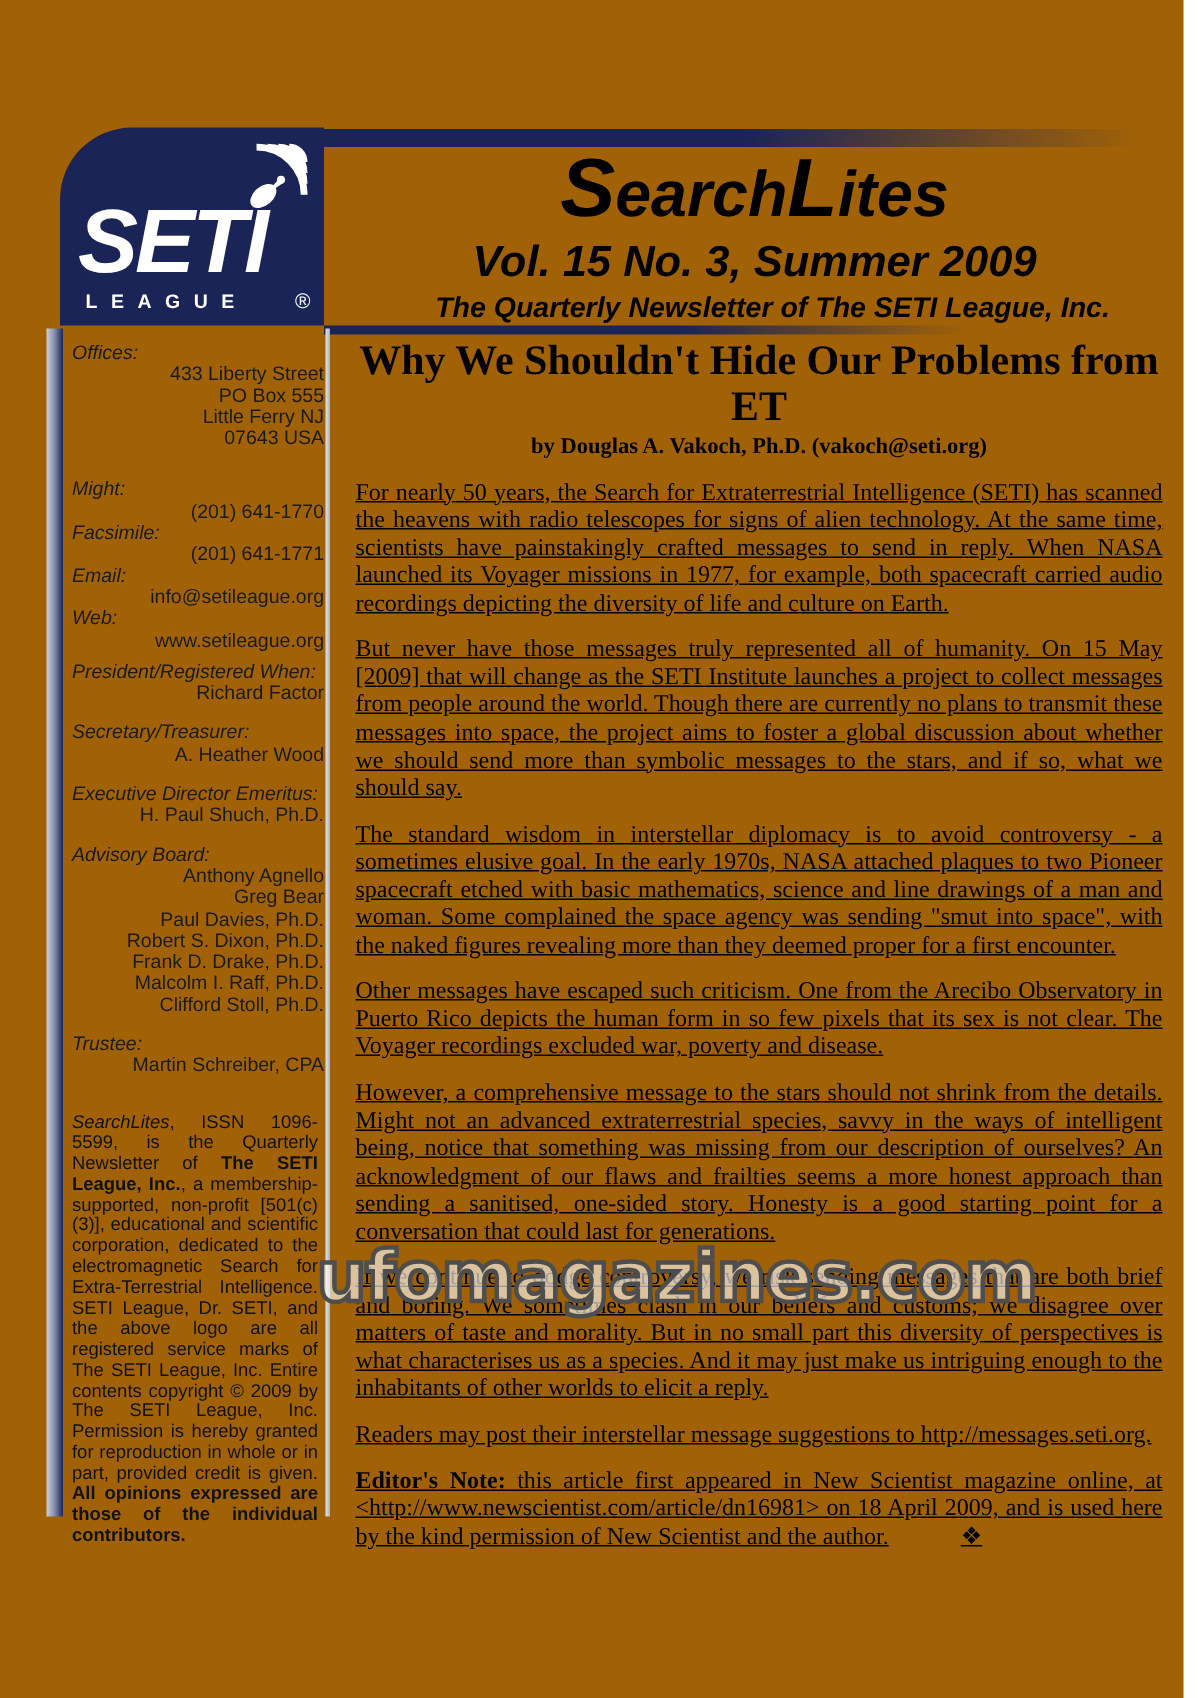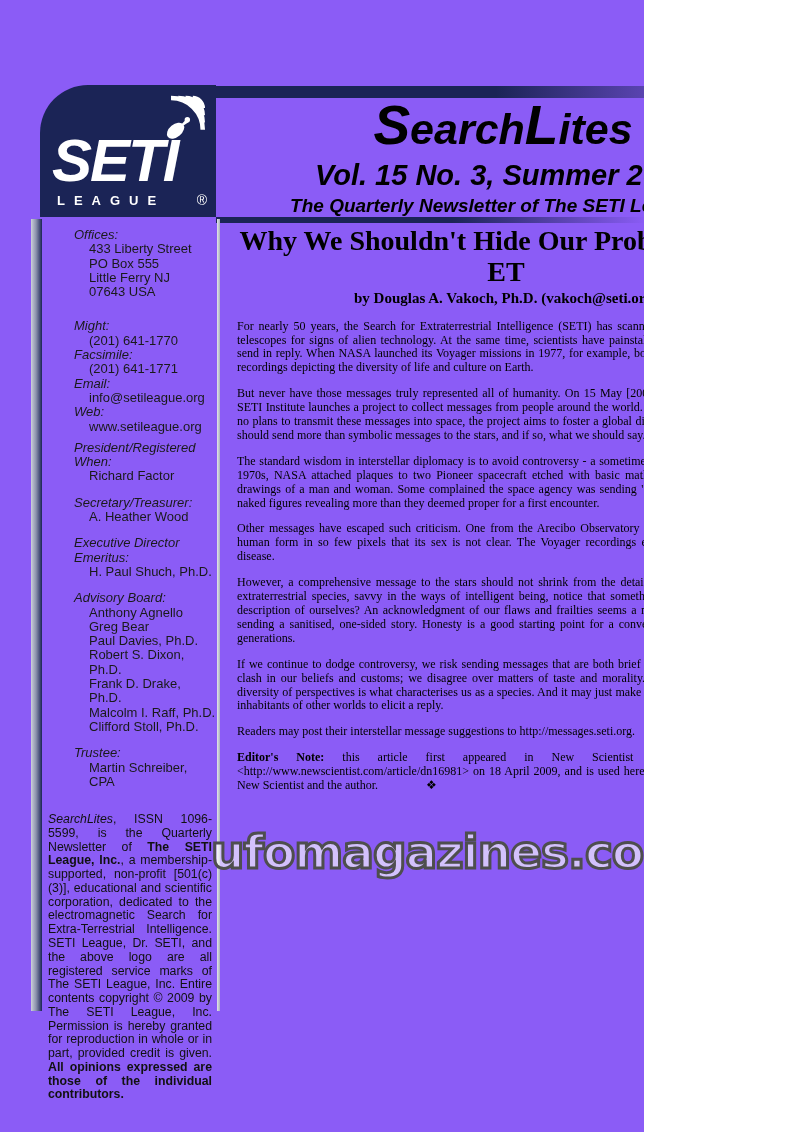--- a/index.html
+++ b/index.html
@@ -1,17 +1,17 @@
 <!DOCTYPE html>
 <html><head>
 <meta charset="utf-8">
 <style>
   html,body { margin:0; padding:0; background:#ffffff; }
   .page {
-    position:relative; width:644px; height:1132px; background:#8b5cf6;
+    position:relative; width:789px; height:1132px; background:#a16207;
     font-family:"Liberation Serif", serif; color:#000; overflow:hidden;
   }
 
   
   .top-band {
     position:absolute; left:100px; top:86px; width:660px; height:12px; z-index:1;
     background:linear-gradient(to right,#1b2456 0%,#1b2456 60%,rgba(27,36,86,0.35) 86%,rgba(27,36,86,0) 100%);
   }
   .logo-box {
     position:absolute; left:40px; top:85px; width:176px; height:132px; z-index:2;
@@ -53,42 +53,42 @@
     background:linear-gradient(to right,#ccd0da 0%,#8d93ad 45%,#1b2456 100%);
   }
   .sidebar-rule-right {
     position:absolute; left:217px; top:219px; width:3px; height:792px;
     background:linear-gradient(to right,#e3e5ea,#aab0bd);
   }
   .sidebar {
     position:absolute; left:48px; top:228px; width:168px;
     font-family:"Liberation Sans", sans-serif; font-size:13px; line-height:1.1; color:#1a1a1a;
   }
-  .group { margin-bottom:12px;margin-left:26px; }
+  .group { margin-bottom:12px; }
   .group.tight { margin-bottom:0; }
   .group.offices { margin-bottom:20px; }
   .group.afterweb { margin-bottom:7px; }
   .group.trustee { margin-bottom:24px; }
   .group-label { font-style:italic; }
-  .group-line { padding-left:15px; }
+  .group-line { padding-left:15px;text-align:right; }
   .issn {
     margin-top:19px; width:164px;
     font-family:Liberation Sans, sans-serif; font-size:12.3px; line-height:1.12;
     text-align:justify; color:#111;
   }
   .issn .it { font-style:italic; }
   .issn .b { font-weight:bold; }
 
   
   .main { position:absolute; left:237px; top:226px; width:538px; z-index:2; }
   .a-title {
     margin:0 0 2px; text-align:center; font-weight:bold; font-size:28px; line-height:1.1;
   }
   .a-byline { margin:0 0 13px; text-align:center; font-weight:bold; font-size:15px; }
-  .main p { margin:0 0 12px; font-size:12px; line-height:1.16; text-align:justify; }
+  .main p { margin:0 0 12px; font-size:16px; line-height:1.16; text-align:justify;text-decoration:underline; }
   .main p .b { font-weight:bold; }
   .tabgap { display:inline-block; width:48px; }
 
   
   .watermark {
     position:absolute; left:211px; top:824px; z-index:6;
     font-family:"DejaVu Sans", sans-serif; font-weight:bold; font-size:47px;
     letter-spacing:-1px; color:rgba(255,255,255,0.62);text-align:center;
     -webkit-text-stroke:3px #4e4e4e;
   }

